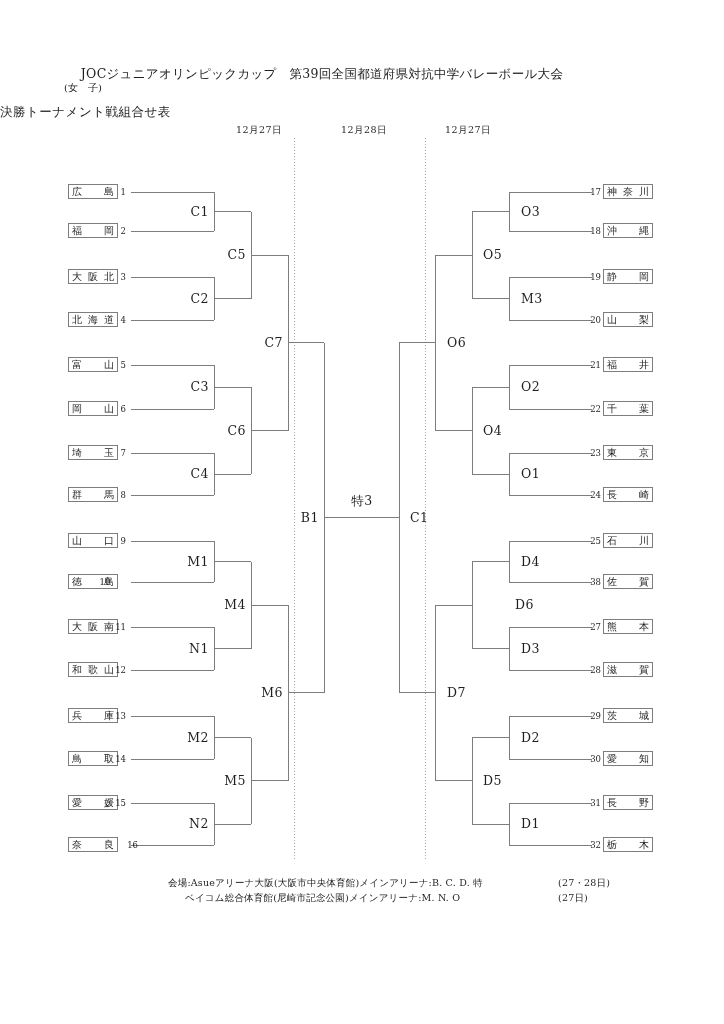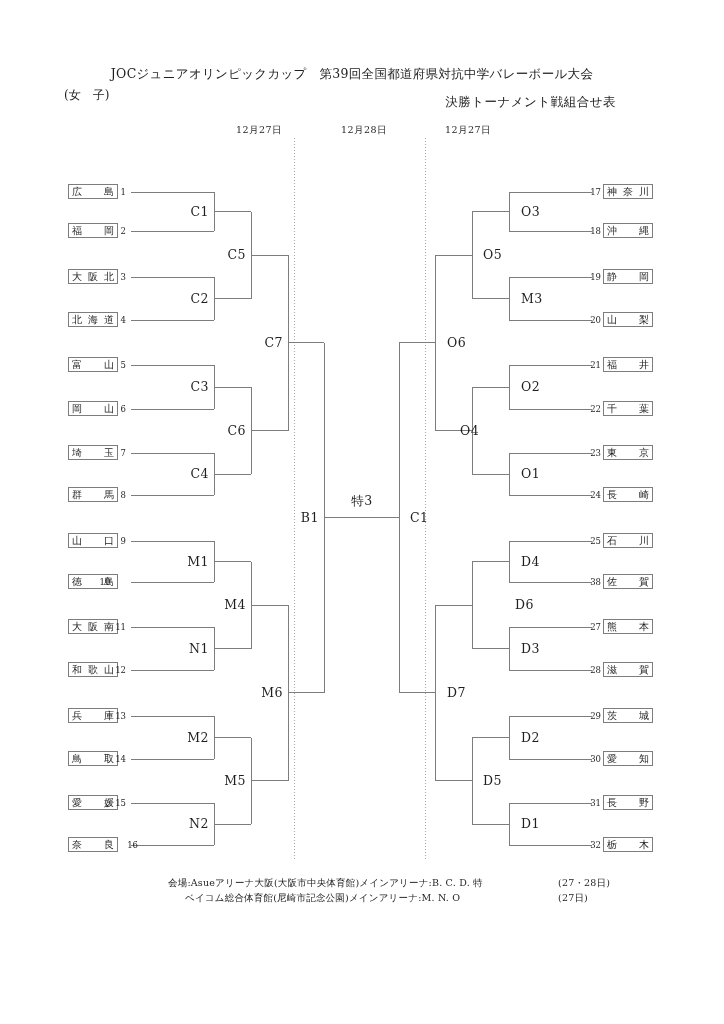--- a/index.html
+++ b/index.html
@@ -2,23 +2,23 @@
 <html><head>
 <meta charset="utf-8">
 <style>
   html,body{margin:0;padding:0;background:#e8e8e8;}
   #page{
     position:relative;width:724px;height:1024px;background:#ffffff;
     font-family:"DejaVu Serif","Liberation Serif",serif;
     color:#1f1f1f;overflow:hidden;margin:0 auto;
   }
   .abs{position:absolute;}
-  #title{top:66px;left:0;width:644px;text-align:center;font-size:12.5px;letter-spacing:.3px;white-space:nowrap;padding-left:30px;}
-  #subtitle{top:94px;left:0;width:616px;text-align:right;font-size:12.5px;letter-spacing:.5px;}
-  #category{top:87px;left:64px;font-size:12px;}
+  #title{top:66px;left:0;width:644px;text-align:center;font-size:12.5px;letter-spacing:.3px;white-space:nowrap;}
+  #subtitle{top:104px;left:0;width:616px;text-align:left;font-size:12.5px;letter-spacing:.5px;}
+  #category{top:81px;left:64px;font-size:10px;}
   .date-label{top:124px;width:90px;text-align:center;font-size:9.5px;letter-spacing:.5px;}
   #lines{position:absolute;top:0;left:0;}
   .team-box{
     position:absolute;width:50px;height:15px;box-sizing:border-box;
     border:1px solid #7d7d7d;background:#fff;
     display:flex;justify-content:space-between;align-items:center;
     padding:0 3px;font-size:10px;line-height:15px;white-space:nowrap;
   }
   .team-box span{display:block;}
   .seed{
@@ -326,21 +326,21 @@
       <div class="match-label lbl-left" style="left: 273px; top: 510.812px;">B1</div>
       <div class="match-label lbl-right" style="left: 521px; top: 204.5px;">O3</div>
       <div class="match-label lbl-right" style="left: 521px; top: 291.5px;">M3</div>
       <div class="match-label lbl-right" style="left: 521px; top: 380px;">O2</div>
       <div class="match-label lbl-right" style="left: 521px; top: 467px;">O1</div>
       <div class="match-label lbl-right" style="left: 521px; top: 554.5px;">D4</div>
       <div class="match-label lbl-right" style="left: 521px; top: 641.5px;">D3</div>
       <div class="match-label lbl-right" style="left: 521px; top: 730.5px;">D2</div>
       <div class="match-label lbl-right" style="left: 521px; top: 817px;">D1</div>
       <div class="match-label lbl-right" style="left: 483px; top: 248px;">O5</div>
-      <div class="match-label lbl-right" style="left: 460px; top: 423.5px;">O4</div>
+      <div class="match-label lbl-right" style="left: 483px; top: 423.5px;">O4</div>
       <div class="match-label lbl-right" style="left: 483px; top: 598px; margin-left: 32px;">D6</div>
       <div class="match-label lbl-right" style="left: 483px; top: 773.75px;">D5</div>
       <div class="match-label lbl-right" style="left: 447px; top: 335.75px;">O6</div>
       <div class="match-label lbl-right" style="left: 447px; top: 685.875px;">D7</div>
       <div class="match-label lbl-right" style="left: 410px; top: 510.812px;">C1</div>
       <div class="match-label lbl-center" style="left: 339px; top: 493.812px;">特3</div>
     </div>
 
   <div class="abs footer-text" style="left:168px;top:877px;">会場:Asueアリーナ大阪(大阪市中央体育館)メインアリーナ:B. C. D. 特</div>
   <div class="abs footer-text" style="left:558px;top:877px;">(27・28日)</div>

